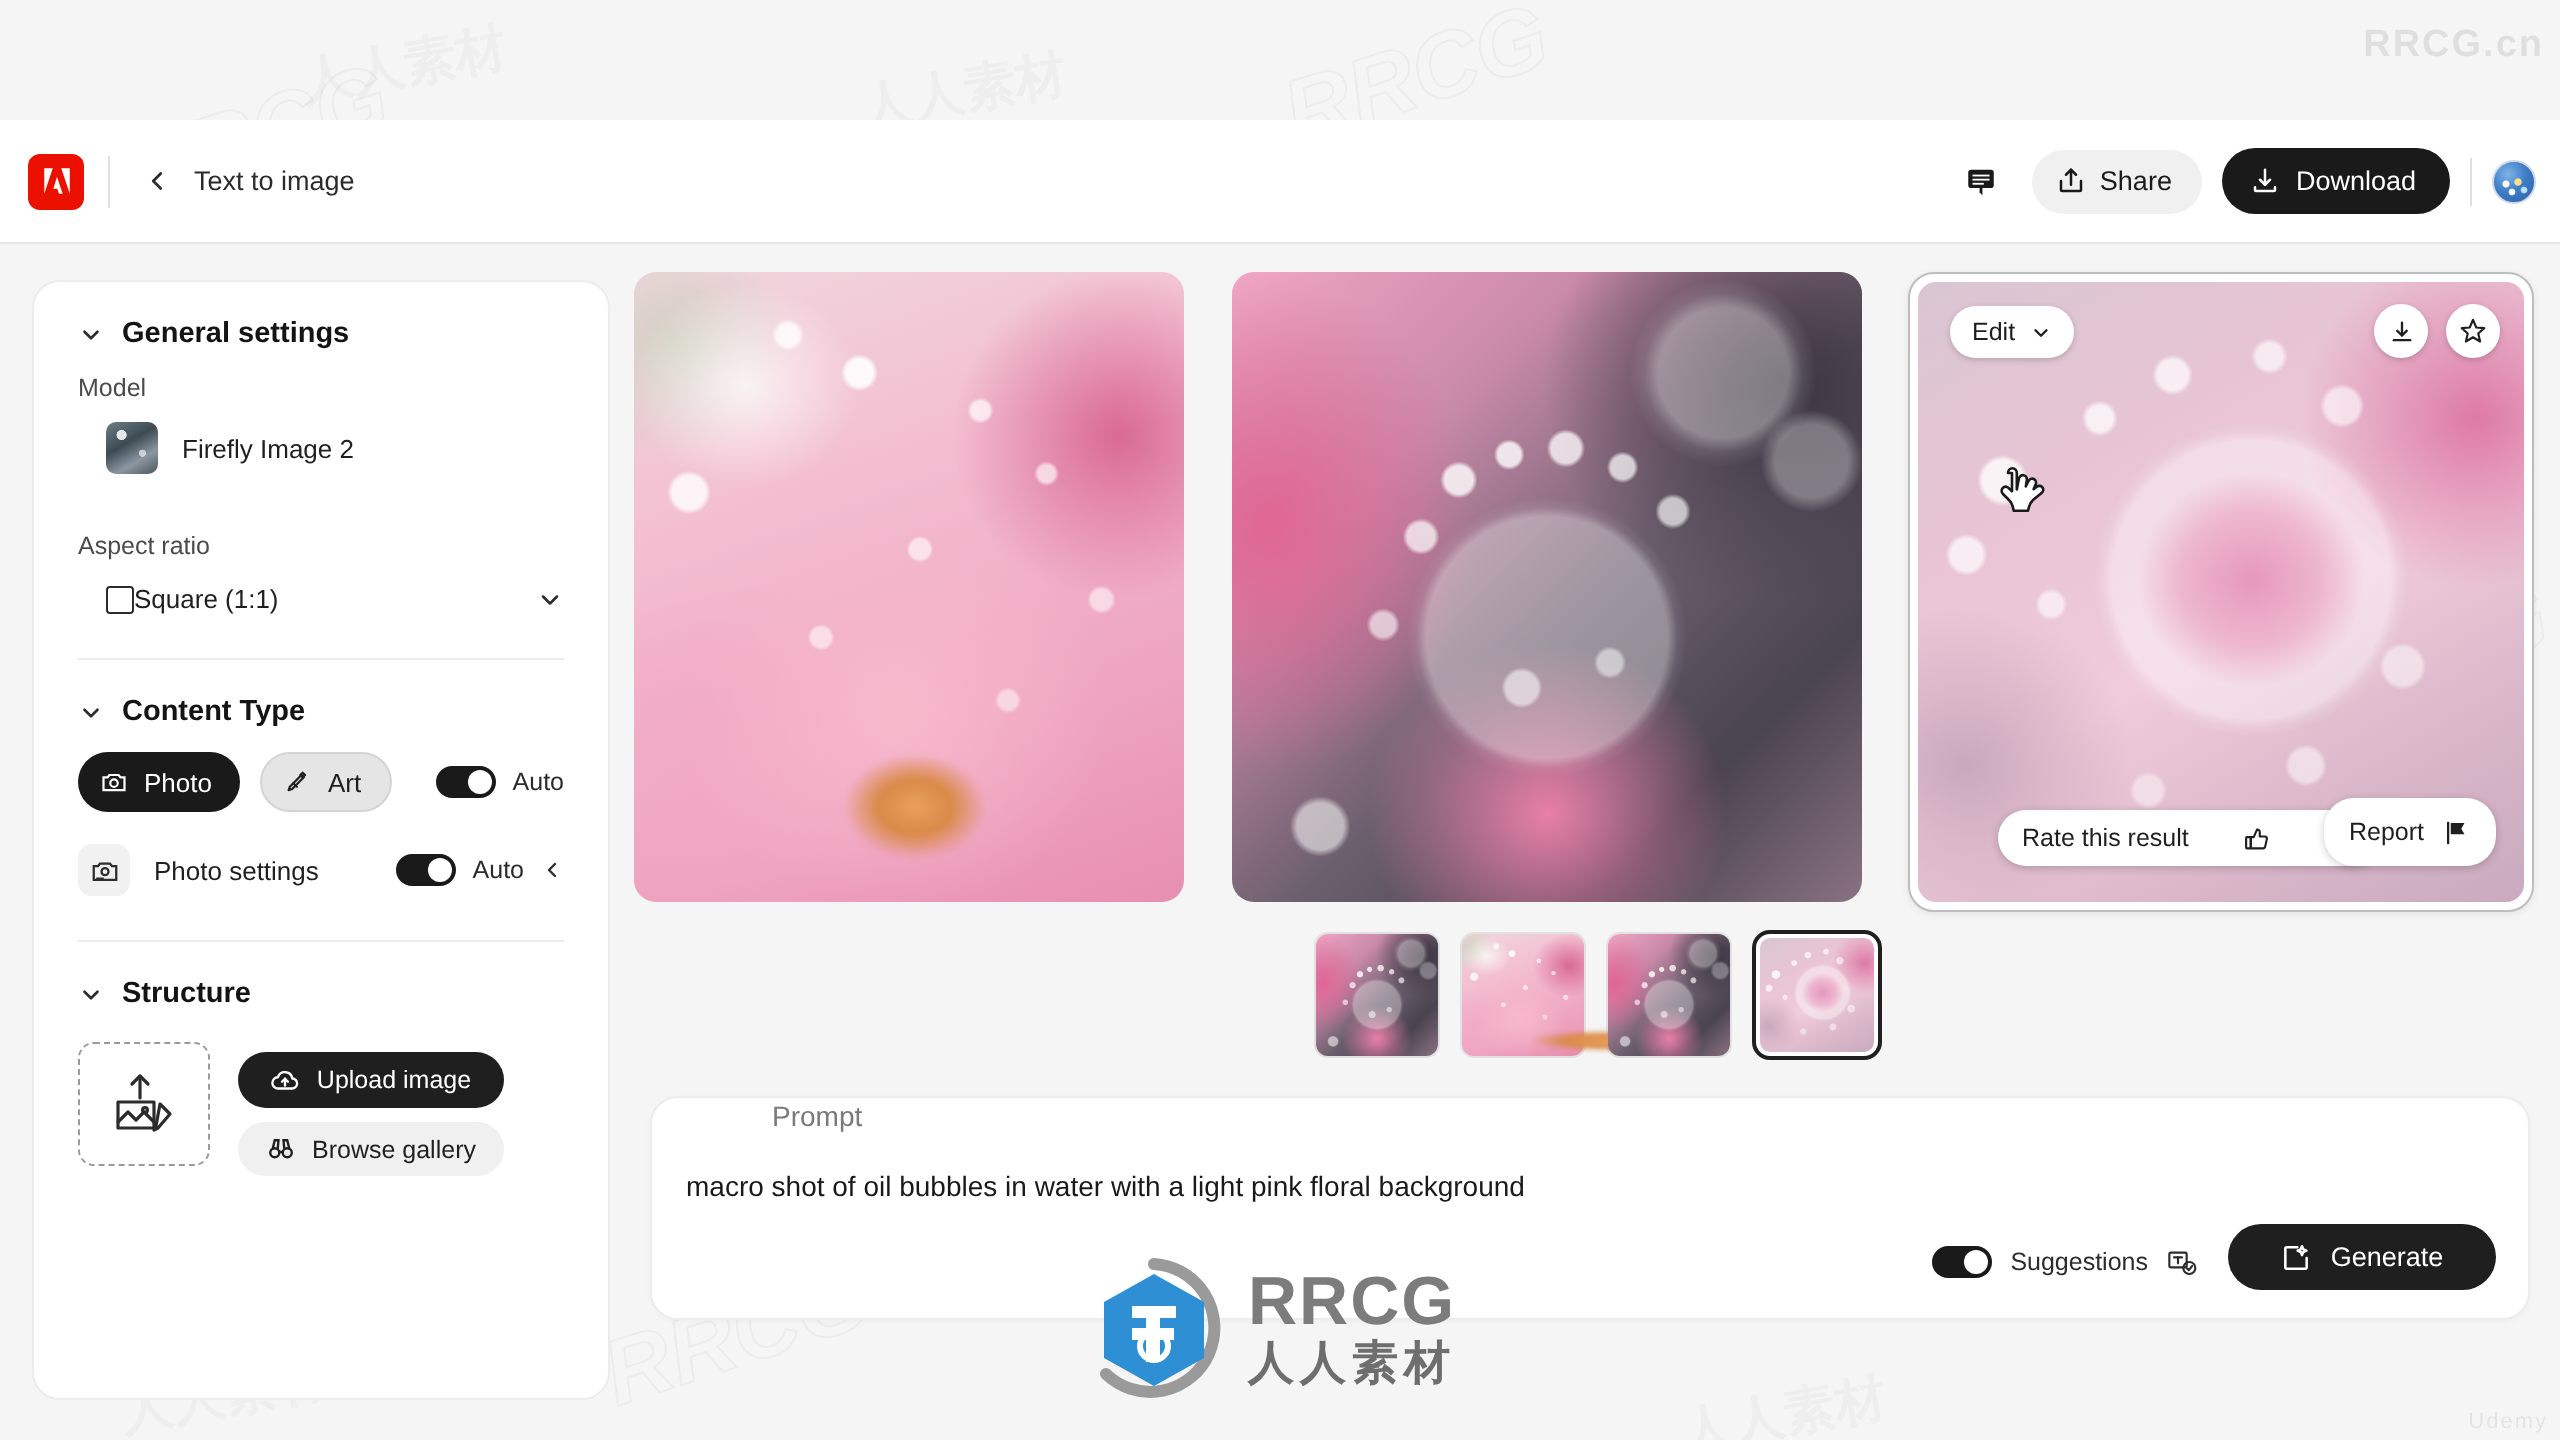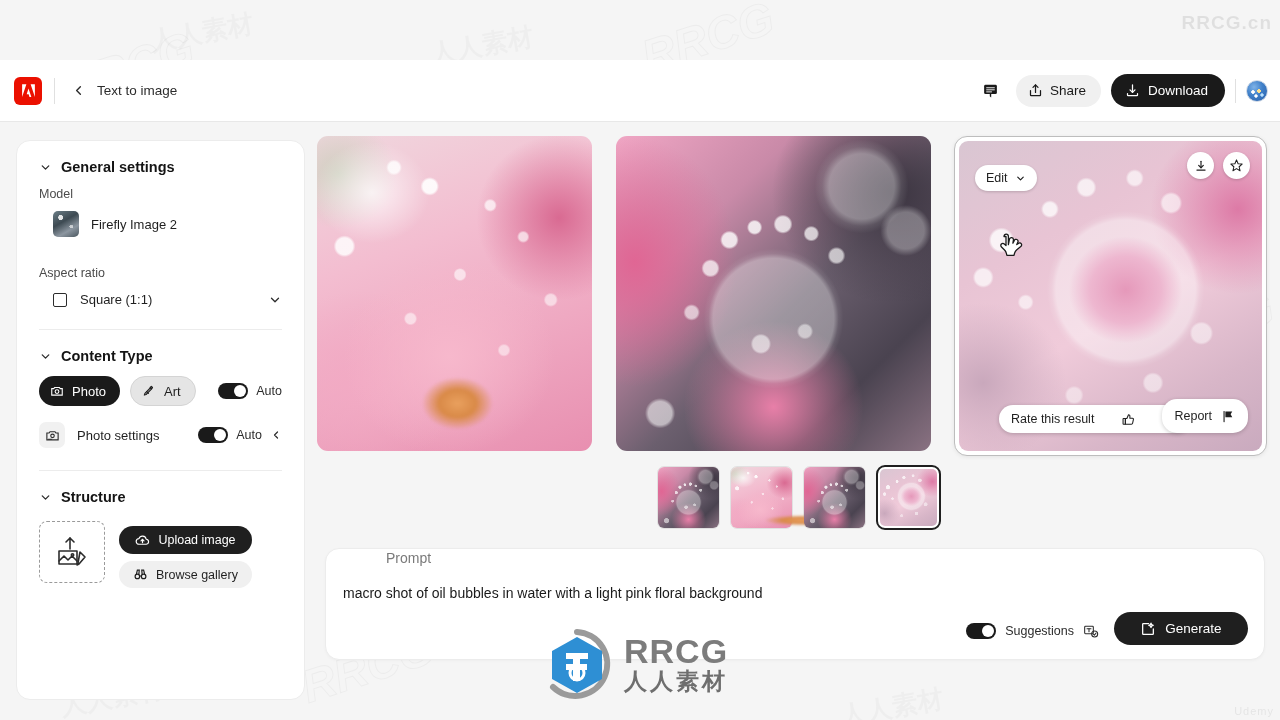--- a/index.html
+++ b/index.html
@@ -121,21 +121,21 @@
   }
   .model-thumb {
     width: 26px; height: 26px; border-radius: 5px; flex:none;
     background:
       radial-gradient(circle at 30% 25%, rgba(255,255,255,0.85) 0 9%, transparent 10%),
       radial-gradient(circle at 70% 60%, rgba(255,255,255,0.6) 0 7%, transparent 8%),
       linear-gradient(150deg,#6d7f88 0%, #3d4a52 40%, #8c96a0 70%, #4a565e 100%);
   }
   .model-name { font-size: 13px; color: #1f1f1f; }
   .ratio-row {
-    display: flex; align-items: center; gap: 13px;
+    display: flex; align-items: center; 
     padding: 6px 0 6px 14px; cursor: pointer; margin-top: 2px;
   }
   .sq-icon { width: 14px; height: 14px; border: 1.7px solid #2c2c2c; border-radius: 2px; flex:none;}
   .ratio-name { font-size: 13px; color: #1f1f1f; }
   .ratio-row .chev { margin-left: auto; }
 
   .divider { height: 1px; background: #ececec; margin: 16px 0 0 0; }
 
   .pill-row { display: flex; align-items: center; gap: 10px; padding-left: 0; }
   .type-pill {
@@ -264,21 +264,21 @@
       radial-gradient(circle at 64% 78%, rgba(255,255,255,0.5) 0 2.6%, transparent 3.4%),
       radial-gradient(circle at 38% 82%, rgba(255,255,255,0.45) 0 2.2%, transparent 3%),
       radial-gradient(ellipse 26% 24% at 55% 48%, #d4548c 0%, #e287b0 45%, transparent 72%),
       radial-gradient(ellipse 40% 38% at 92% 22%, #dd7aa6 0%, transparent 72%),
       radial-gradient(ellipse 38% 36% at 8% 78%, #c9a8bc 0%, transparent 72%),
       linear-gradient(150deg, #d9c6d2 0%, #e8c4d4 30%, #f0cbda 55%, #d8b6c8 80%, #c9aabe 100%);
   }
 
   
   .edit-pill {
-    position: absolute; left: 16px; top: 24px;
+    position: absolute; left: 16px; top: 12px;
     display: flex; align-items: center; gap: 7px;
     height: 26px; padding: 0 11px;
     background: #ffffff; border-radius: 14px;
     font-size: 12.5px; color: #1f1f1f; cursor: pointer;
     box-shadow: 0 1px 3px rgba(0,0,0,0.18);
   }
   .circ-btn {
     position: absolute; top: 11px;
     width: 27px; height: 27px; border-radius: 50%;
     background: #ffffff; display:flex; align-items:center; justify-content:center;

